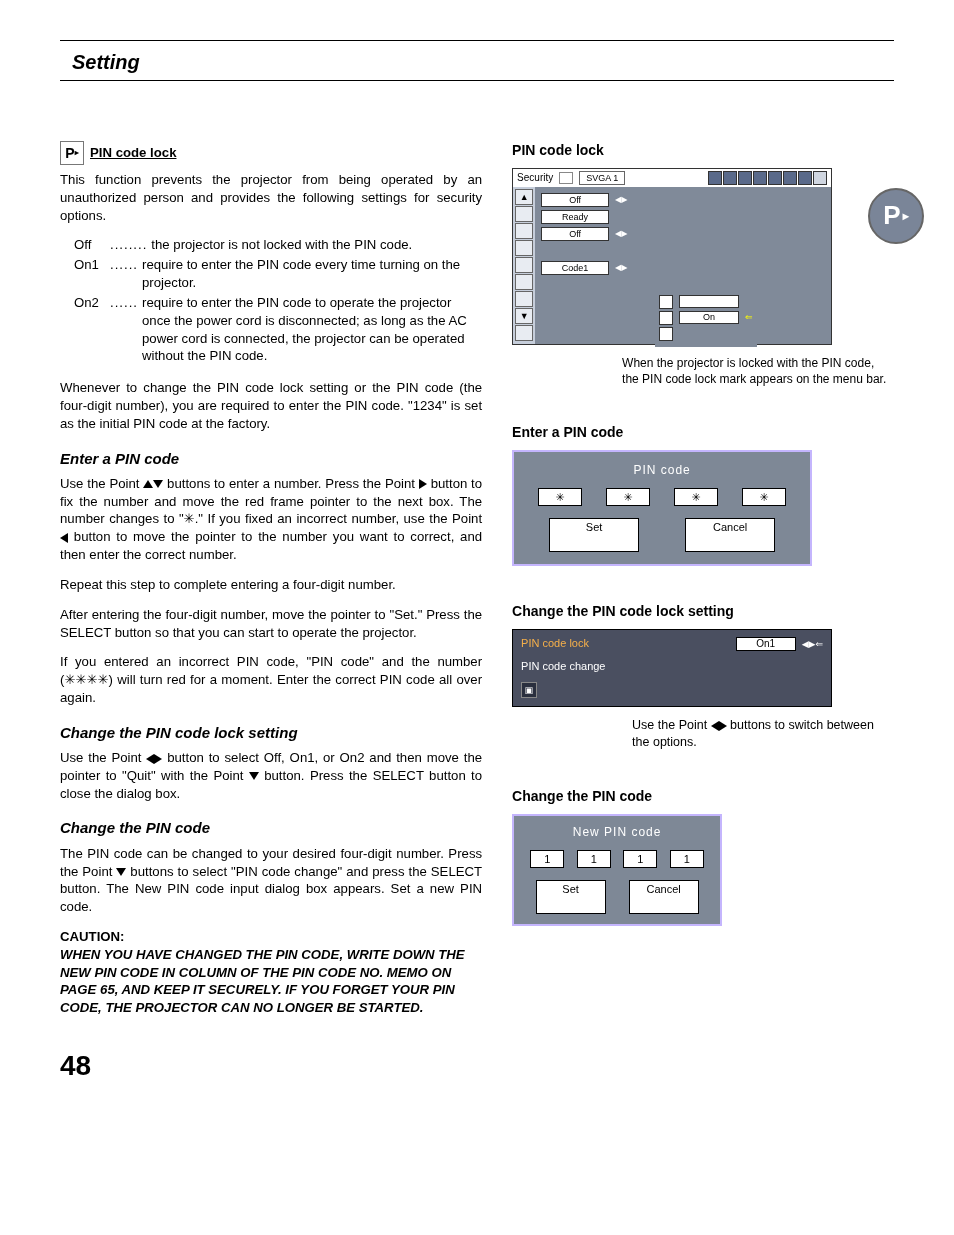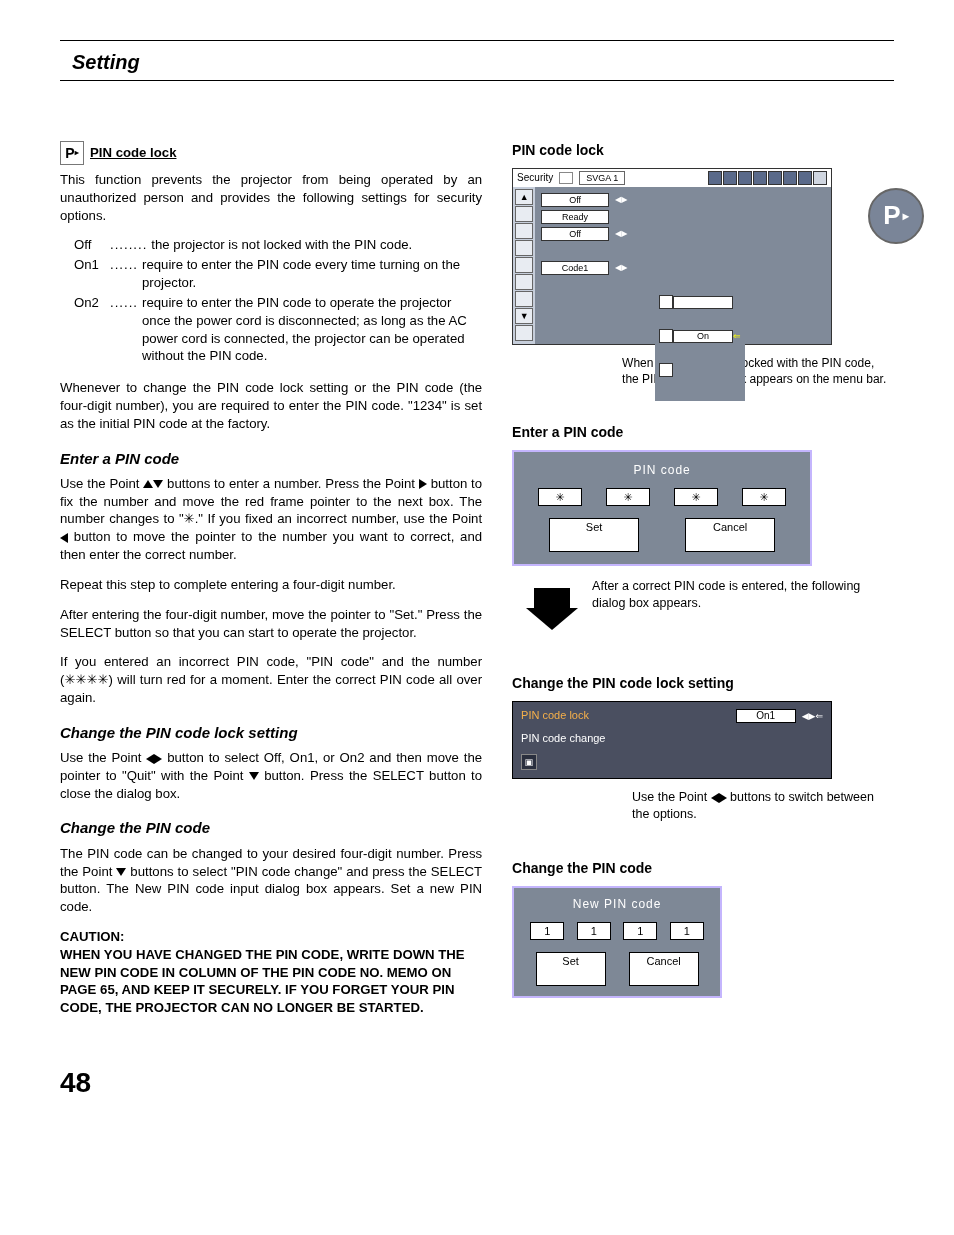--- a/index.html
+++ b/index.html
@@ -27,21 +27,21 @@
   .pin-icon-box .p { font-weight:bold; font-size:14px; }
   .subheading-underlined { font-weight: bold; text-decoration: underline; }
   .para { margin-bottom: 12px; text-align: justify; }
   .opt-list { margin: 6px 0 14px 14px; }
   .opt-row { display: flex; margin-bottom: 2px; }
   .opt-key { width: 36px; flex-shrink:0; }
   .opt-dots { flex-shrink:0; letter-spacing:1px; margin-right:4px;}
   .opt-val { flex:1; }
   .h-italic { font-style: italic; font-weight: bold; font-size: 15px; margin: 16px 0 6px 0; }
   .caution-label { font-weight: bold; margin-top: 10px; }
-  .caution-body { font-weight: bold; text-transform: uppercase; }
+  .caution-body { font-weight: bold; text-transform: uppercase; font-style: italic; }
   .page-num { font-size: 28px; font-weight: bold; margin-top: 30px; }
   .right-heading { font-weight: bold; margin-bottom: 8px; font-size:14px;}
   .right-block { margin-bottom: 36px; }
   .caption { margin: 10px 0 0 110px; font-size: 12px; line-height:1.35; }
   .caption-narrow { margin: 10px 0 0 120px; font-size: 12.5px; }
 
   
   .osd1 { width: 320px; border:1px solid #333; background:#808a99; position:relative; }
   .osd1-topbar { background:#fff; display:flex; align-items:center; padding:2px 4px; gap:6px; font-size:10px;justify-content:flex-end;}
   .osd1-topbar .lbl{ font-weight:normal;}
@@ -49,21 +49,21 @@
   .osd1-topbar .icons{ margin-left:auto; display:flex; gap:1px;}
   .osd1-topbar .icons span{ width:14px;height:14px;background:#5a6a8a;border:1px solid #333;display:inline-block;}
   .osd1-body{ display:flex; }
   .osd1-side{ width:22px; background:#c6cedb; display:flex; flex-direction:column; gap:1px; padding:2px;}
   .osd1-side span{ width:18px;height:16px;border:1px solid #666;background:#e8ecf2;display:block;font-size:9px;text-align:center;line-height:14px;}
   .osd1-main{ flex:1; padding:6px; position:relative;}
   .osd1-row{ display:flex; align-items:center; gap:6px; margin-bottom:3px;}
   .osd1-cell{ width:68px;height:14px;background:#fff;border:1px solid #333;font-size:9px;text-align:center;line-height:12px;}
   .osd1-arrows{ font-size:8px; color:#fff;}
   .osd1-inner{ position:absolute; top:104px; left:120px; background:#808a99; padding:4px; border:0;}
-  .osd1-inner .line{display:flex;align-items:center;margin-bottom:20px;}
+  .osd1-inner .line{display:flex;gap:6px;margin-bottom:2px;}
   .osd1-inner .ico{width:14px;height:14px;background:#fff;border:1px solid #333;}
   .osd1-inner .val{width:60px;height:13px;background:#fff;border:1px solid #333;font-size:9px;text-align:center;line-height:11px;}
   .big-p-circle{ position:absolute; top:20px; right:-30px; width:56px;height:56px;border-radius:50%;background:#7a8598;display:flex;align-items:center;justify-content:center;font-weight:bold;font-size:26px;color:#fff;border:2px solid #666;}
   .big-p-circle .key{font-size:12px;margin-left:2px;}
 
   .pincode-dialog{ width:300px; background:#7e8896; border:2px solid #c4b5fd; padding:10px 12px 12px 12px;}
   .pincode-dialog.small{ width:210px; padding:8px 10px 10px 10px;}
   .pincode-title{ color:#fff; text-align:center; font-size:12px; margin-bottom:10px; letter-spacing:1px;}
   .pincode-digits{ display:flex; justify-content:space-around; margin-bottom:12px;}
   .pincode-digit{ width:44px;height:18px; background:#fff;border:1px solid #000;text-align:center;font-size:11px;line-height:16px;}
@@ -240,28 +240,20 @@
           <span class="pincode-digit">✳</span>
           <span class="pincode-digit">✳</span>
           <span class="pincode-digit">✳</span>
           <span class="pincode-digit">✳</span>
         </div>
         <div class="pincode-btns">
           <span class="pincode-btn">Set</span>
           <span class="pincode-btn">Cancel</span>
         </div>
       </div>
-      <div class="arrow-row">
-        <div class="down-arrow">
-          <div class="arrow-top-white"></div>
-          <div class="shaft"></div>
-          <div class="head"></div>
-        </div>
-        <div style="flex:1;font-size:12.5px;">After a correct PIN code is entered, the following dialog box appears.</div>
-      </div>
     </div>
 
     <div class="right-block">
       <div class="right-heading">Change the PIN code lock setting</div>
       <div class="change-dialog">
         <div class="row1">
           <span class="label">PIN code lock</span>
           <span class="valbox">On1</span>
           <span class="arrs">◀▶⇐</span>
         </div>

